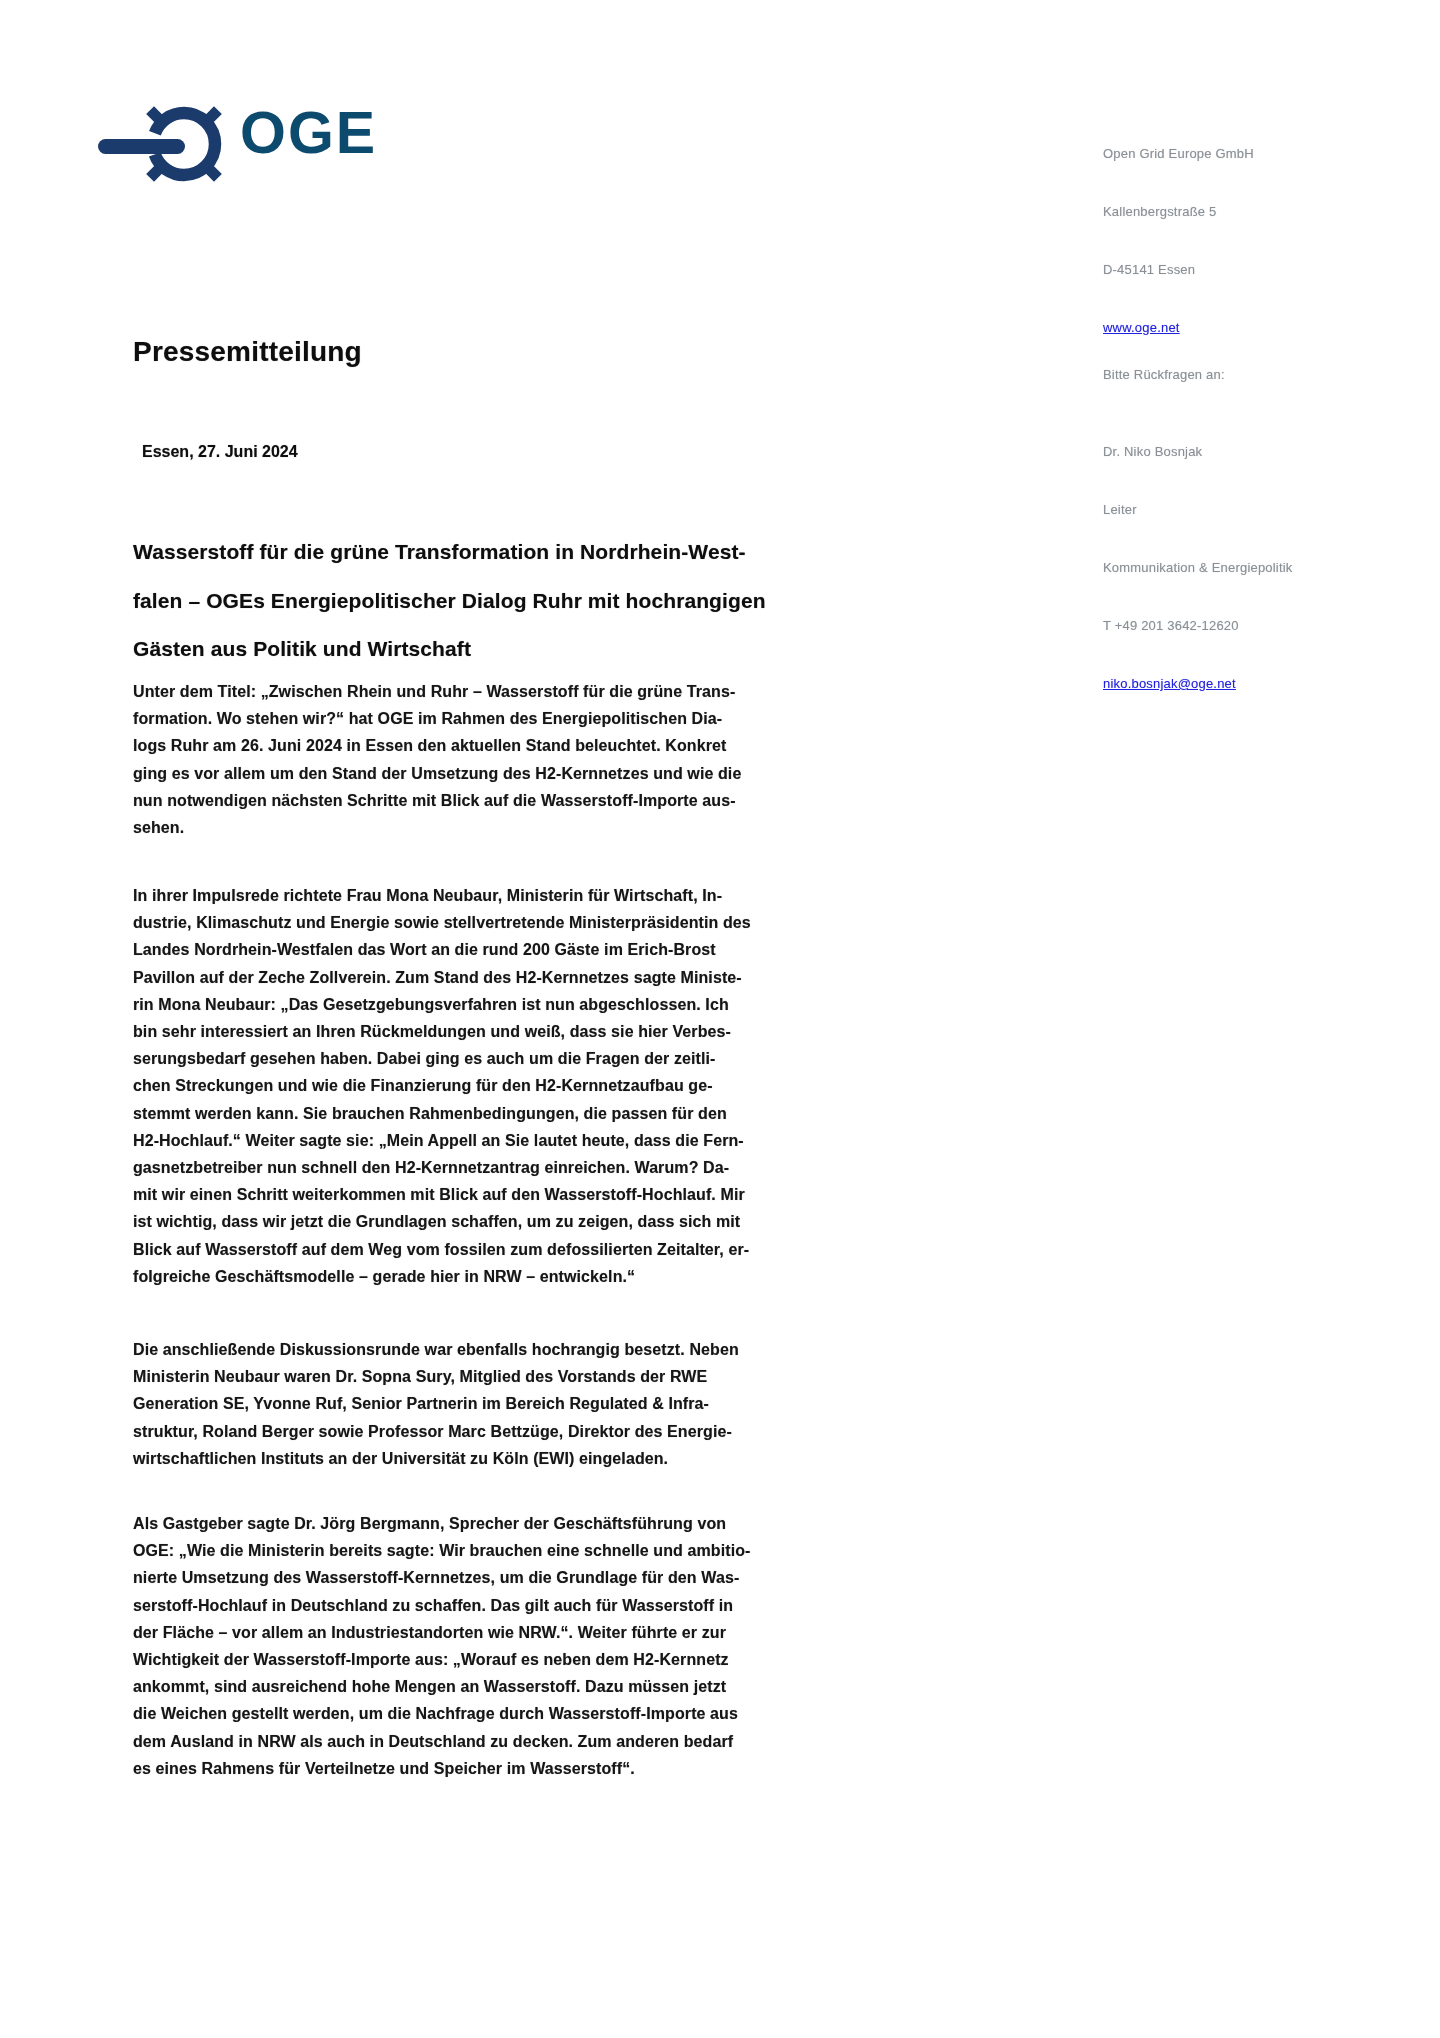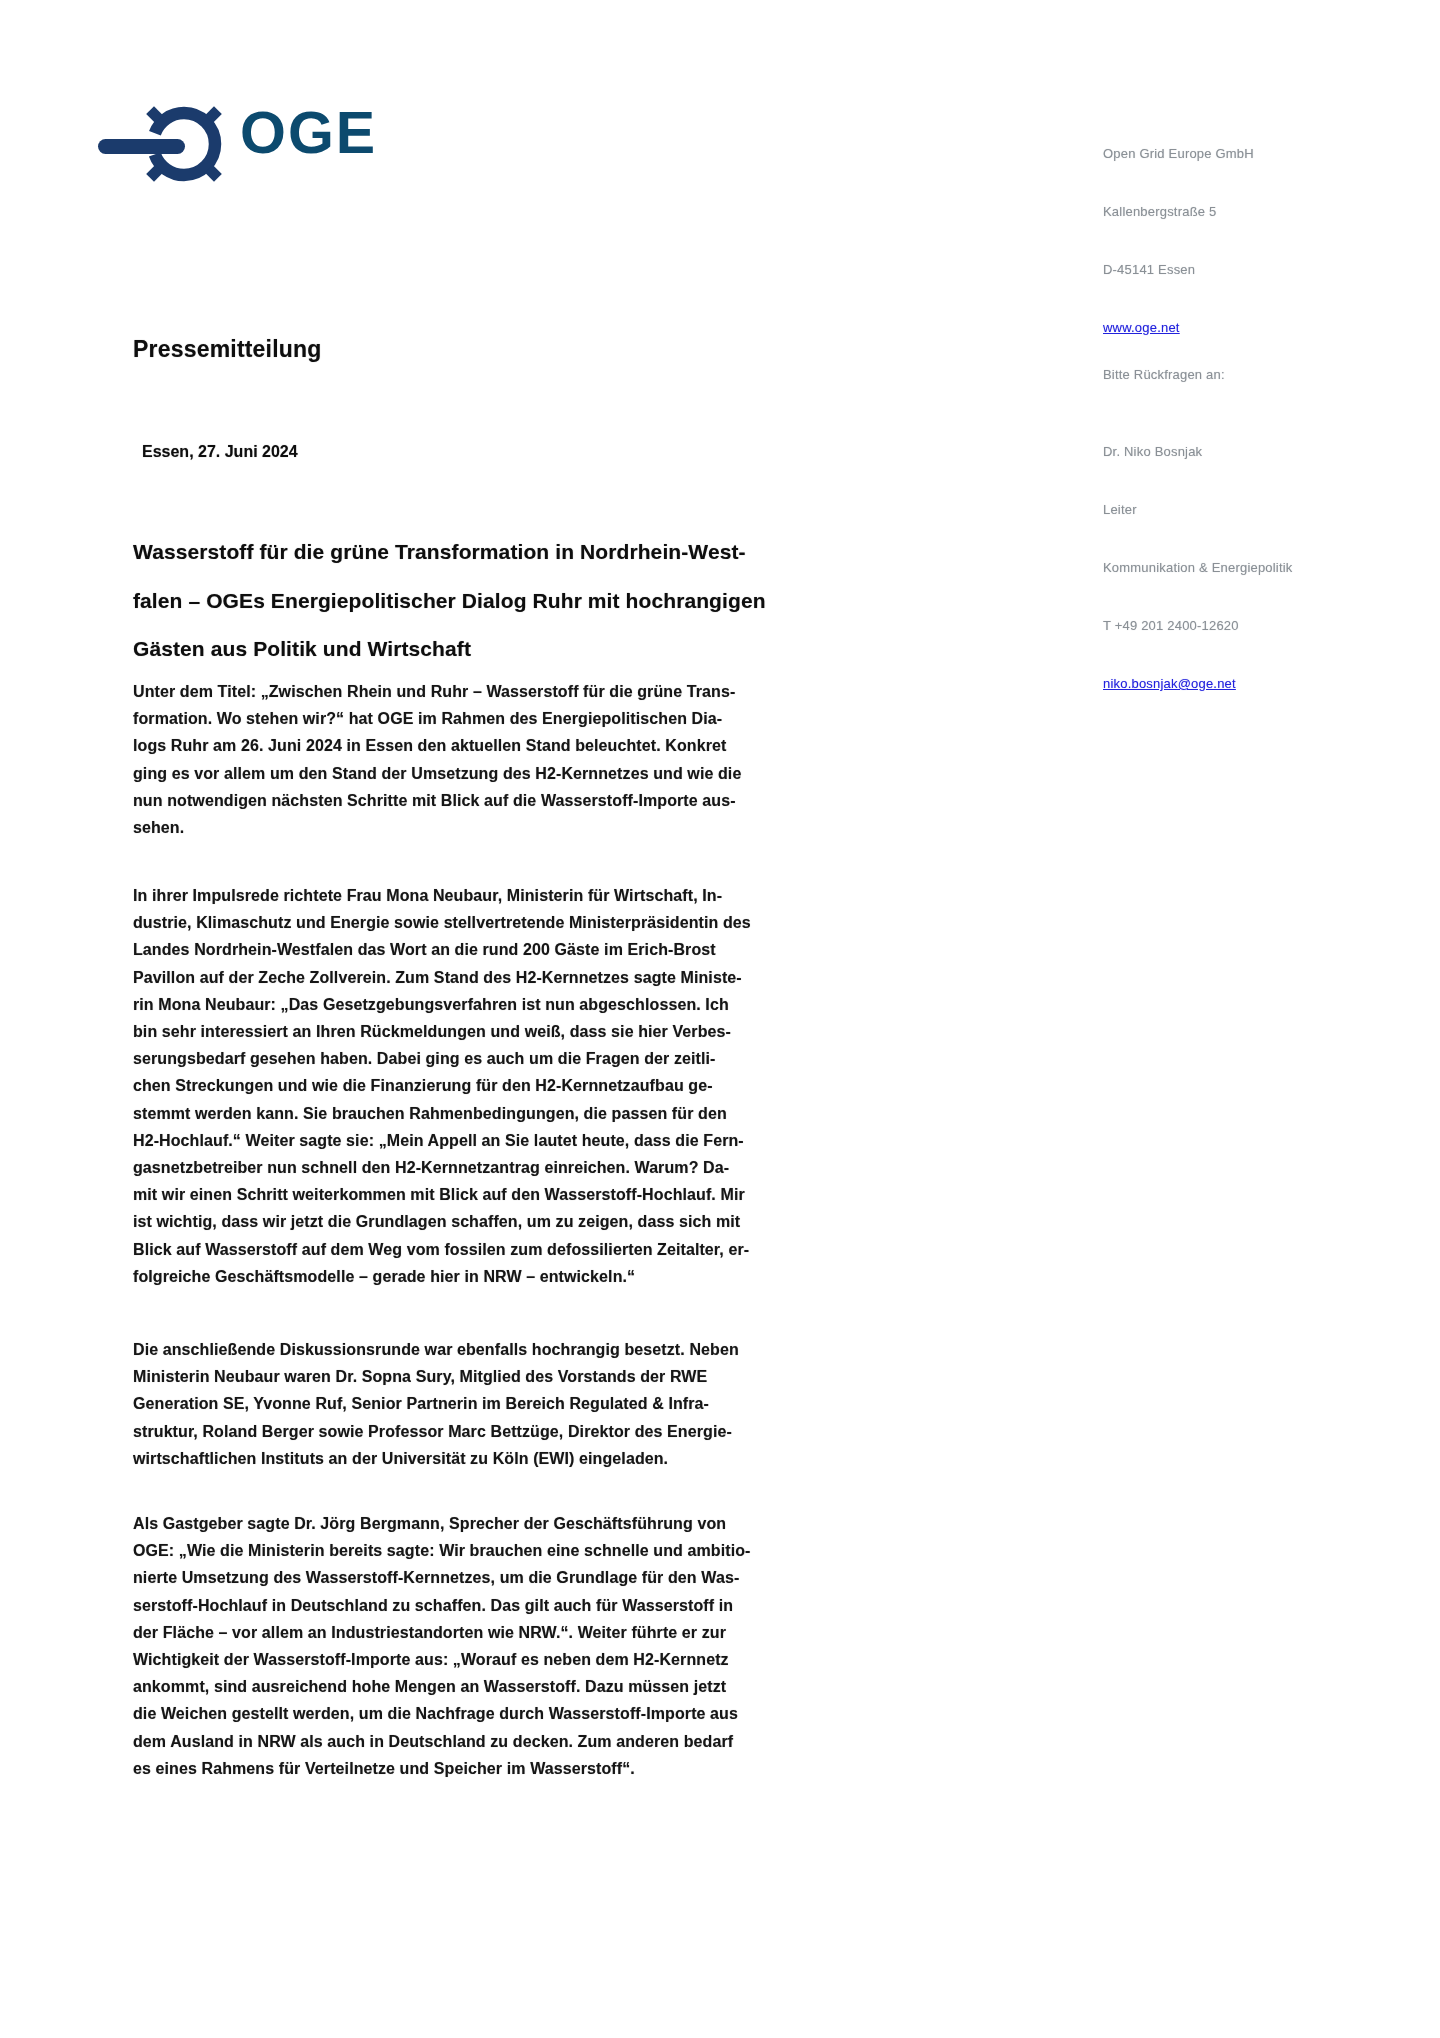--- a/index.html
+++ b/index.html
@@ -34,21 +34,21 @@
   .side-contact { margin-top: 19px; }
   .side-link {
     display: inline-block;
     color: #2222dd; text-decoration: underline;
     text-shadow: 0 0 1px rgba(34,34,221,0.35);
   }
 
   
   .kicker {
     position: absolute; left: 133px; top: 336px;
-    font-size: 23px; font-weight: 700; letter-spacing: 0.2px;
+    font-size: 28px; font-weight: 700; letter-spacing: 0.2px;
     color: #0e0e0e; text-shadow: 0 0 1px rgba(0,0,0,0.40);
   }
   .dateline {
     position: absolute; left: 142px; top: 443px;
     font-size: 16px; font-weight: 700;
     color: #0e0e0e; text-shadow: 0 0 1px rgba(0,0,0,0.40);
   }
   .doc-title {
     position: absolute; left: 133px; top: 528px; width: 690px;
     font-size: 21px; font-weight: 700; line-height: 48.5px; letter-spacing: 0.1px;
@@ -92,21 +92,21 @@
       <div>Open Grid Europe GmbH</div>
       <div>Kallenbergstraße 5</div>
       <div>D-45141 Essen</div>
       <a href="#" class="side-link">www.oge.net</a>
     </div>
     <div class="side-block side-inquiries">Bitte Rückfragen an:</div>
     <div class="side-block side-contact">
       <div>Dr. Niko Bosnjak</div>
       <div>Leiter</div>
       <div>Kommunikation &amp; Energiepolitik</div>
-      <div>T +49 201 2400-12620</div>
+      <div>T +49 201 3642-12620</div>
       <a href="#" class="side-link">niko.bosnjak@oge.net</a>
     </div>
   </aside>
 
   <main>
     <h1 class="kicker">Pressemitteilung</h1>
     <div class="dateline">Essen, 27. Juni 2024</div>
     <h2 class="doc-title">Wasserstoff für die grüne Transformation in Nordrhein-West-
 falen – OGEs Energiepolitischer Dialog Ruhr mit hochrangigen
 Gästen aus Politik und Wirtschaft</h2>

